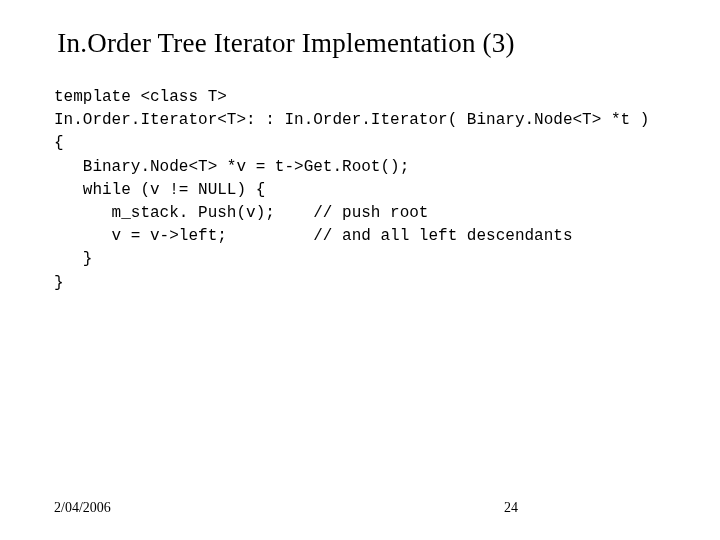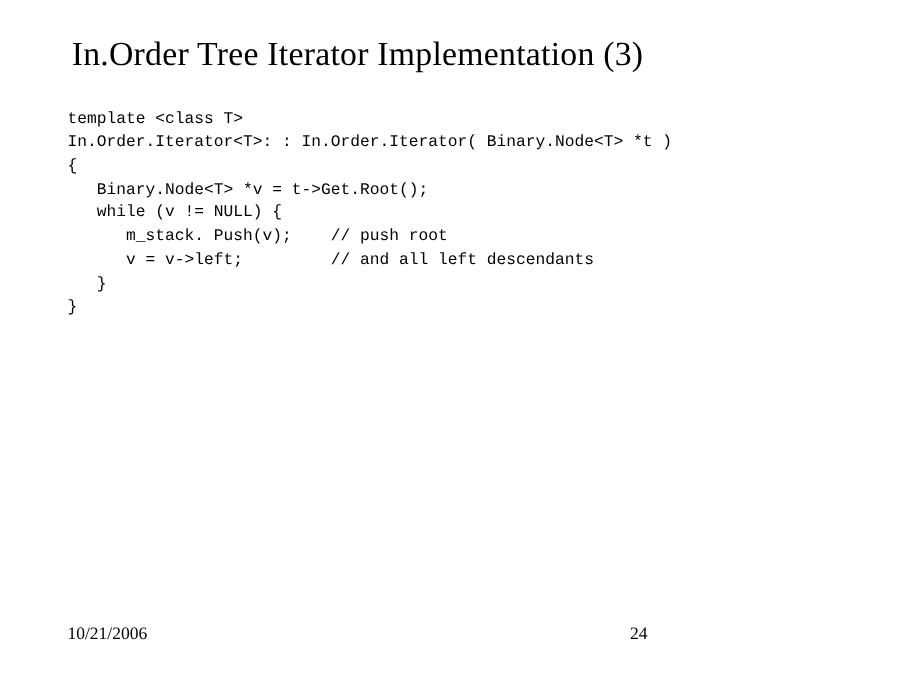--- a/index.html
+++ b/index.html
@@ -27,21 +27,21 @@
     font-size: 27px;
     font-weight: normal;
     letter-spacing: 0.2px;
   }
   .code {
     position: absolute;
     top: 86px;
     left: 54px;
     right: 40px;
     font-family: "Courier New", Courier, monospace;
-    font-size: 13px;
+    font-size: 16px;
     line-height: 1.45;
     white-space: pre;
   }
   .footer-date {
     position: absolute;
     left: 54px;
     bottom: 24px;
     font-size: 14px;
   }
   .footer-page {
@@ -61,17 +61,17 @@
   <div class="code"><span>template &lt;class T&gt;</span>
 <span>In.Order.Iterator&lt;T&gt;: : In.Order.Iterator( Binary.Node&lt;T&gt; *t )</span>
 <span>{</span>
 <span>   Binary.Node&lt;T&gt; *v = t-&gt;Get.Root();</span>
 <span>   while (v != NULL) {</span>
 <span>      m_stack. Push(v);    // push root</span>
 <span>      v = v-&gt;left;         // and all left descendants</span>
 <span>   }</span>
 <span>}</span></div>
 
-  <div class="footer-date">10/21/2006</div>
+  <div class="footer-date">2/04/2006</div>
 
   <div class="footer-page">24</div>
 
 </div>
 
 </body></html>

